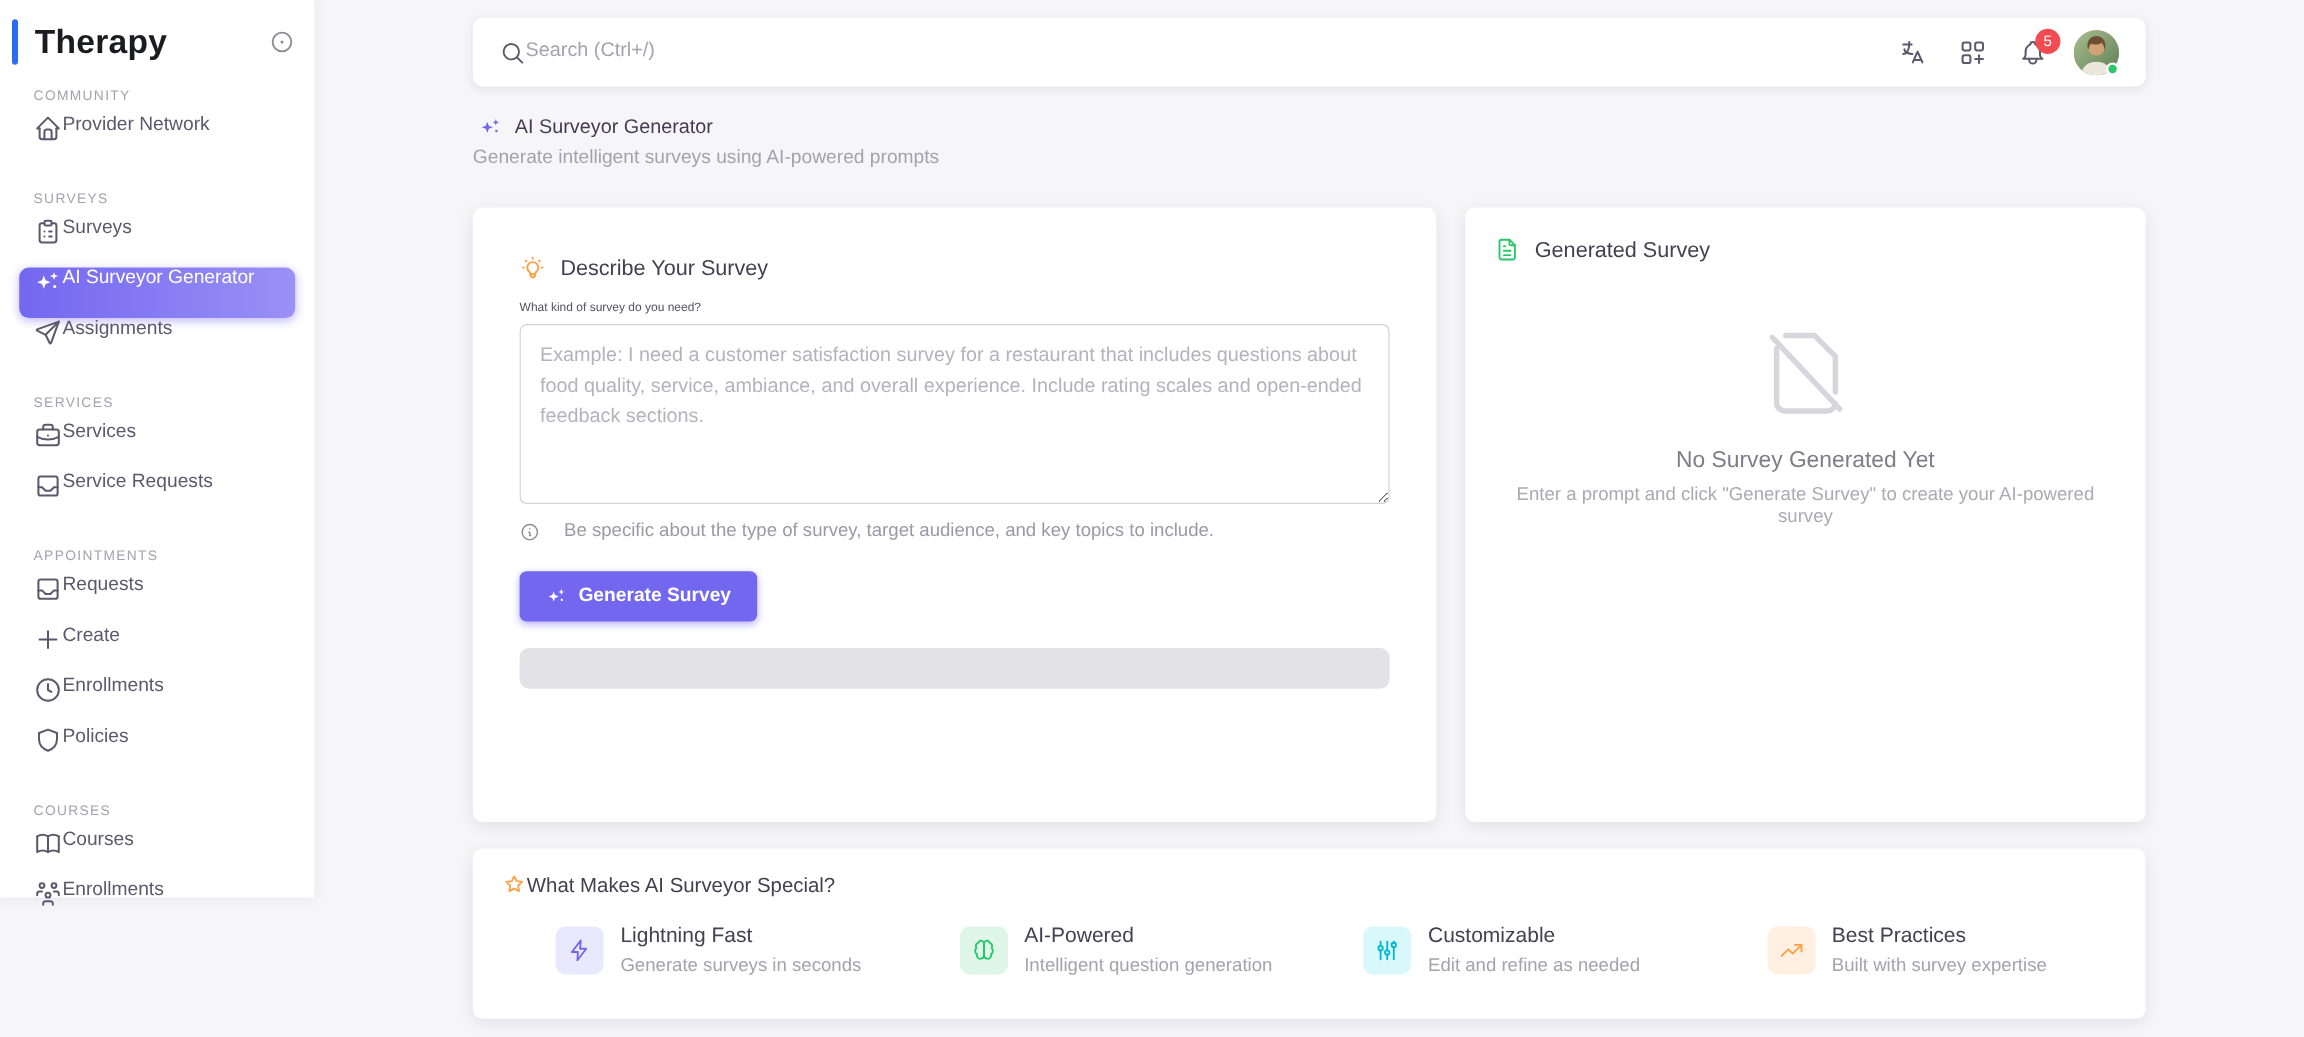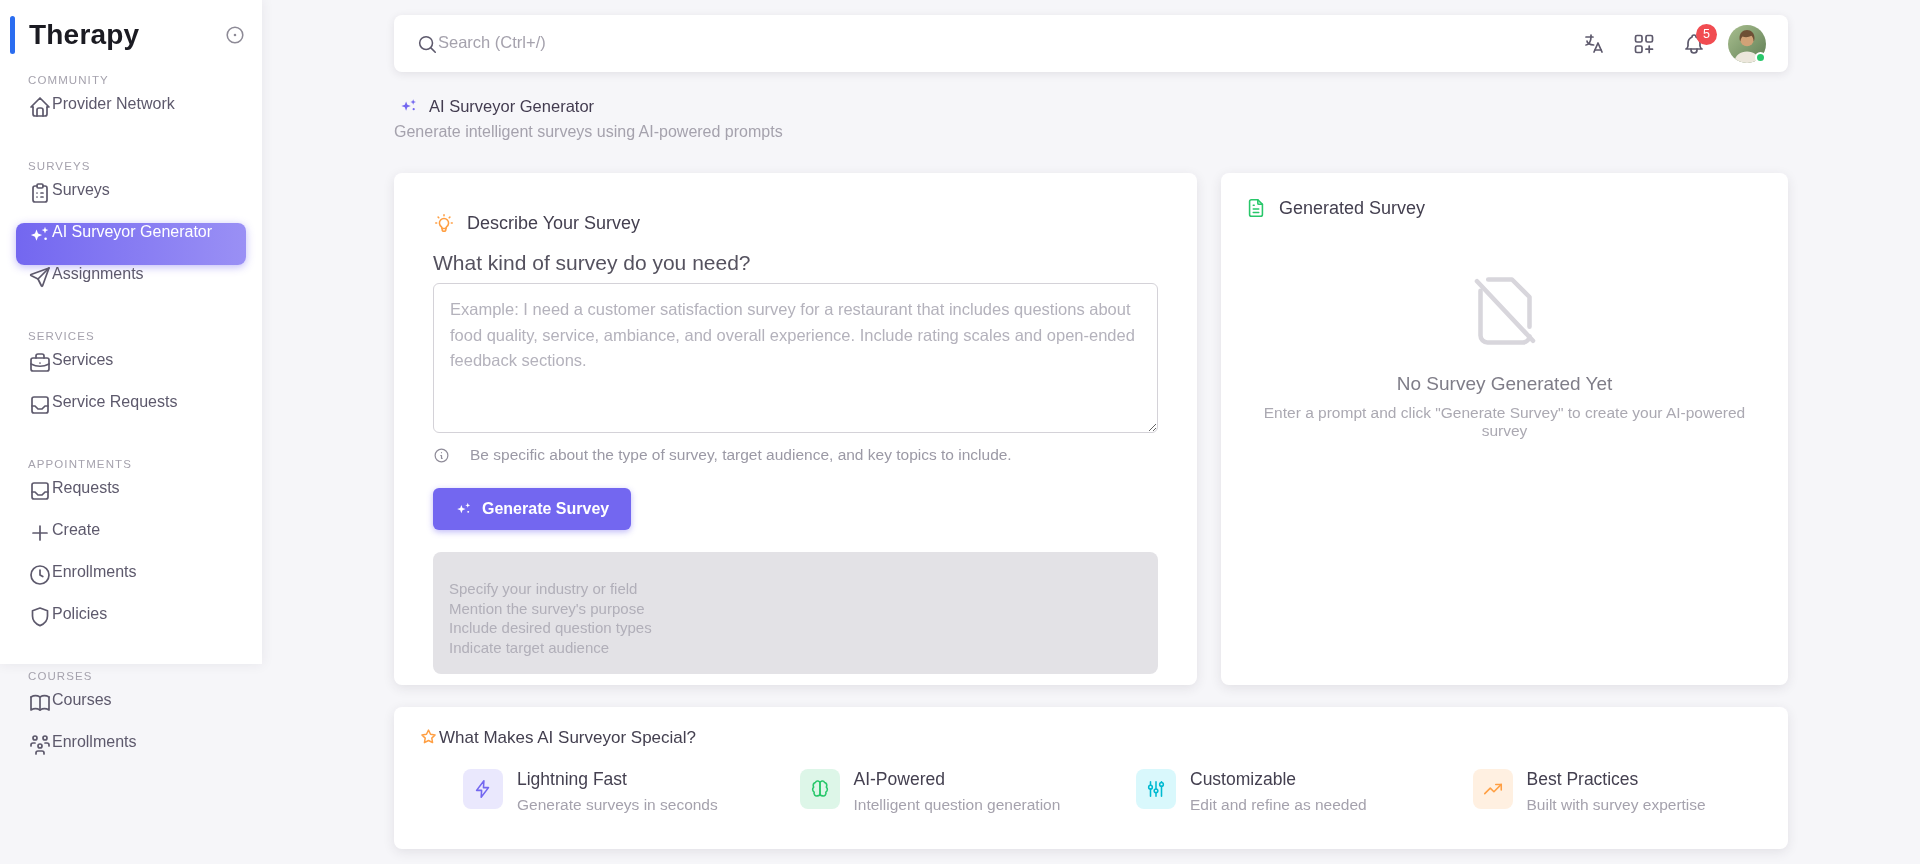--- a/index.html
+++ b/index.html
@@ -7,21 +7,21 @@
   html,body { width:1920px; height:864px; overflow:hidden; }
   body {
     font-family:"Liberation Sans","DejaVu Sans",sans-serif;
     background:#f6f6f9; color:#444050; position:relative;
   }
   svg.ic { fill:none; stroke:currentColor; stroke-width:1.7; stroke-linecap:round; stroke-linejoin:round; display:block; }
   svg.ic-fill { fill:currentColor; stroke:none; display:block; }
 
   
   .sidebar {
-    position:absolute; left:0; top:0; width:262px; height:664px;
+    position:absolute; left:0; top:0; width:262px; height:748px;
     background:#ffffff; box-shadow:0 0 12px rgba(47,43,61,.08); z-index:5;
   }
   .logo-row { display:flex; align-items:center; padding:14px 16px 0 10px; height:56px; }
   .logo-bar { width:5px; height:38px; border-radius:3px; background:#2b6df0; }
   .logo-text { font-size:28px; font-weight:800; color:#1b1b22; margin-left:14px; letter-spacing:.2px; flex:1; }
   .logo-toggle { width:22px; height:22px; color:#8d8a96; cursor:pointer; }
   .nav { padding-top:18px; }
   .nav-section { margin-top:23px; }
   .nav-section:first-child { margin-top:0; }
   .nav-section-label {
@@ -82,21 +82,21 @@
   }
   .card-describe { width:803px; height:512px; padding:39px; }
   .card-generated { flex:1; height:512px; padding:24px; }
 
   .card-head { display:flex; align-items:center; gap:12px; }
   .card-head .ch-icon { width:22px; height:22px; }
   .ch-icon.orange { color:#ff9f43; }
   .ch-icon.green { color:#28c76a; }
   .card-title { font-size:18px; color:#444050; font-weight:500; }
 
-  .field-label { margin-top:17px; font-size:21px; color:#55525f; }
+  .field-label { margin-top:17px; font-size:10px; color:#55525f; }
   .prompt-textarea {
     margin-top:8px; width:100%; height:150px; resize:both;
     border:1px solid #d4d2d8; border-radius:6px; padding:13px 16px;
     font-family:inherit; font-size:16.5px; color:#6d6b77; line-height:1.55;
     outline:none; background:#fff;
   }
   .prompt-textarea::placeholder { color:#b4b2bc; }
   .helper-row { display:flex; align-items:center; gap:20px; margin-top:9px; color:#9b99a5; }
   .helper-row .h-icon { width:17px; height:17px; color:#8f8c99; flex:0 0 17px; }
   .helper-text { font-size:15.5px; }
@@ -120,21 +120,21 @@
   .empty-icon { width:84px; height:84px; color:#d8d6dc; }
   .empty-icon svg { width:84px; height:84px; stroke-width:1.3; }
   .empty-title { margin-top:20px; font-size:19px; color:#7f7d88; }
   .empty-caption { margin-top:9px; font-size:15.5px; color:#aba9b2; }
 
   .card-features { margin-top:22px; height:142px; padding:20px 24px; }
   .features-head { display:flex; align-items:center; gap:0; }
   .features-head .f-icon { width:21px; height:21px; color:#ff9f43; }
   .features-title { font-size:17px; color:#444050; }
   .features-grid { display:grid; grid-template-columns:repeat(4,1fr); margin-top:21px; }
-  .feature { display:flex; align-items:flex-start;padding-left:45px; }
+  .feature { display:flex; align-items:center;padding-left:45px; }
   .feature-iconbox {
     width:40px; height:40px; border-radius:8px; flex:0 0 40px;
     display:flex; align-items:center; justify-content:center;
   }
   .feature-iconbox svg { width:22px; height:22px; }
   .fi-purple { background:#eae8fd; color:#7367f0; }
   .fi-green  { background:#ddf6e8; color:#28c76a; }
   .fi-cyan   { background:#d9f8fc; color:#00bad1; }
   .fi-orange { background:#fff0e1; color:#ff9f43; }
   .feature-text { margin-left:14px; }
@@ -405,26 +405,20 @@
         <span class="b-icon">
             <svg class="ic-fill" viewBox="0 0 24 24">
               <path d="M8.5 6.5l1.53 4.08 4.08 1.53-4.08 1.53L8.5 17.7l-1.53-4.06-4.08-1.53 4.08-1.53z"></path>
               <path d="M17 3.8l.9 2.4 2.4.9-2.4.9-.9 2.4-.9-2.4-2.4-.9 2.4-.9z"></path>
               <circle cx="17.6" cy="15.8" r="1.3"></circle>
             </svg>
           </span>
         <span>Generate Survey</span>
       </button>
       <div class="tips-box">
-        <div class="tips-list">
-          <div class="tip-item">Specify your industry or field</div>
-          <div class="tip-item">Mention the survey's purpose</div>
-          <div class="tip-item">Include desired question types</div>
-          <div class="tip-item">Indicate target audience</div>
-        </div>
       </div>
     </div>
 
     <div class="card card-generated">
       <div class="card-head">
         <span class="ch-icon green">
             <svg class="ic" viewBox="0 0 24 24">
               <path d="M14 3v4a1 1 0 0 0 1 1h4"></path>
               <path d="M17 21H7a2 2 0 0 1-2-2V5a2 2 0 0 1 2-2h7l5 5v11a2 2 0 0 1-2 2z"></path>
               <path d="M9 9h1"></path>

